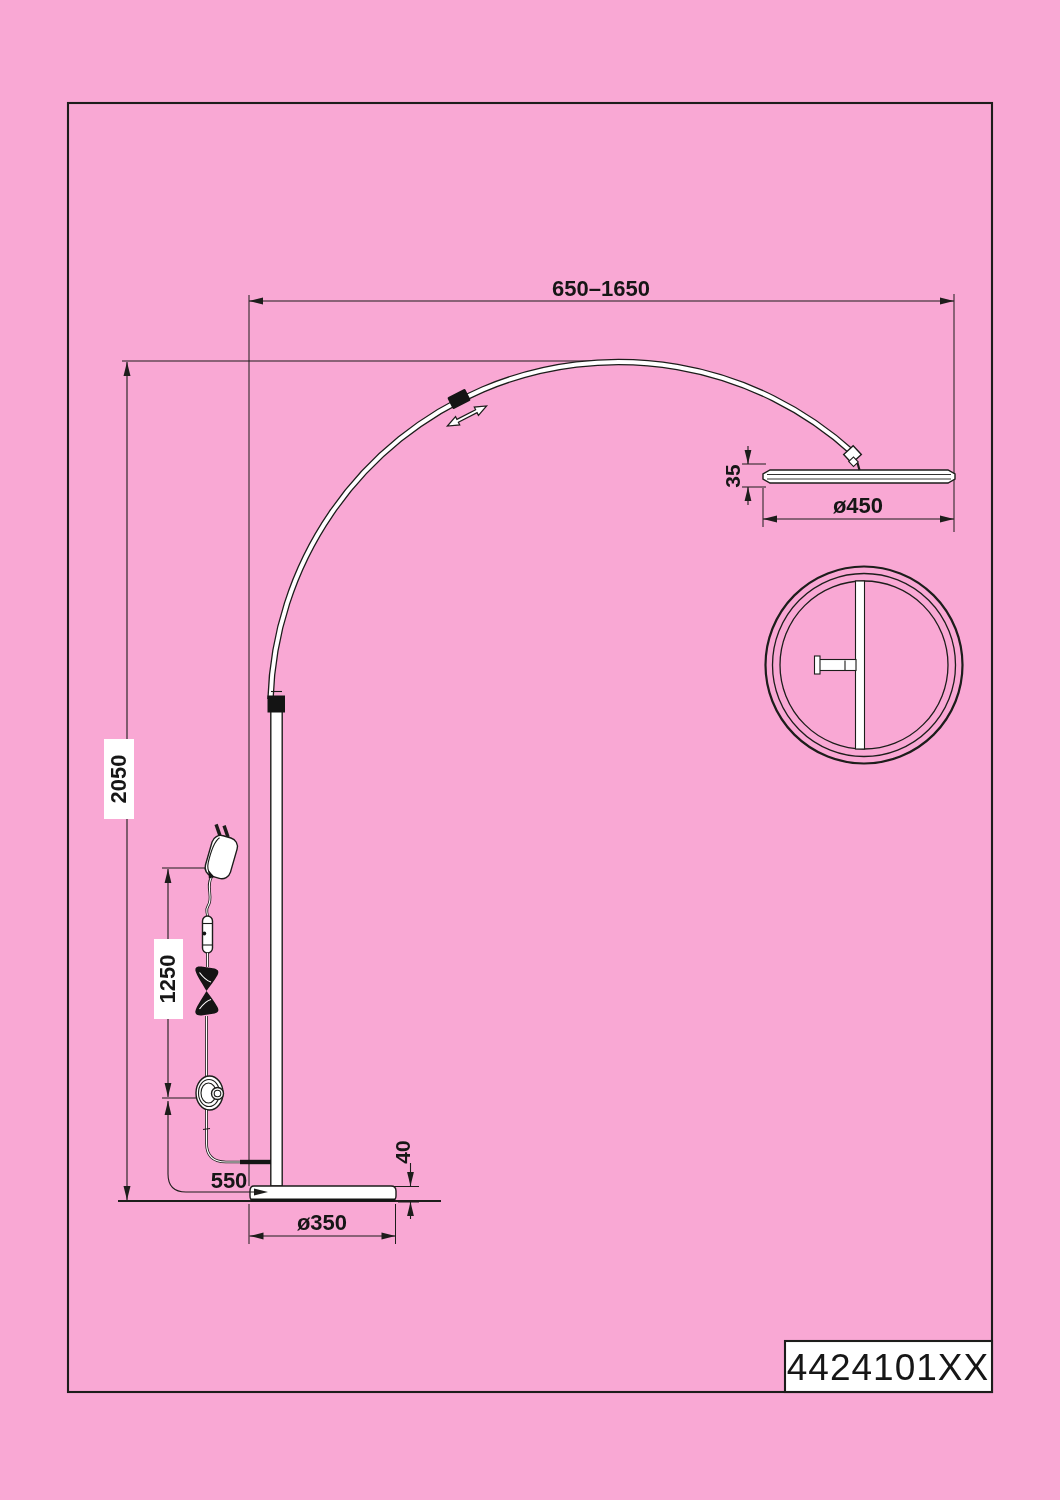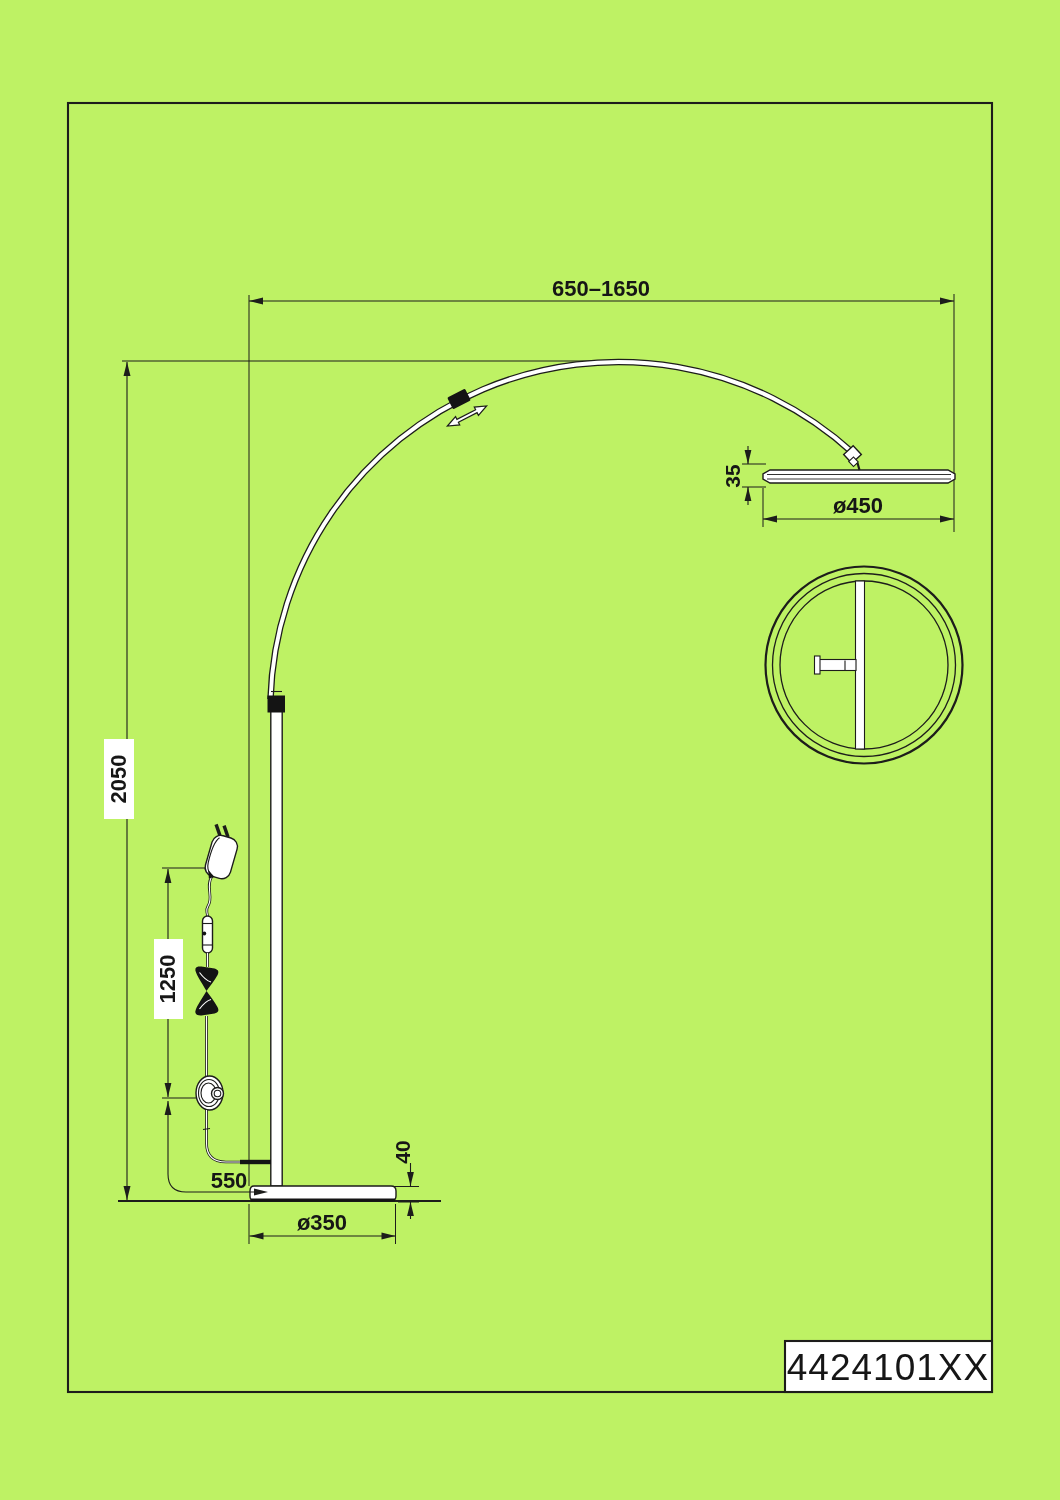--- a/index.html
+++ b/index.html
@@ -1,16 +1,16 @@
 <!DOCTYPE html>
 <html><head>
 <meta charset="utf-8">
 <style>
   html,body{margin:0;padding:0;background:#ffffff;}
-  .page{width:1060px;height:1500px;position:relative;background:#bef264;overflow:hidden;}
+  .page{width:1060px;height:1500px;position:relative;background:#f9a8d4;overflow:hidden;}
   svg{display:block;}
   .ln{stroke:#1d1d1b;fill:none;stroke-width:1.1;}
   .ln-med{stroke:#1d1d1b;fill:none;stroke-width:1.4;}
   .ln-thick{stroke:#1d1d1b;fill:none;stroke-width:2.1;}
   .ext{stroke:#1d1d1b;fill:none;stroke-width:1;}
   .dimline{stroke:#1d1d1b;fill:none;stroke-width:1.1;}
   .arr{fill:#1d1d1b;stroke:none;}
   .wfill{fill:#ffffff;}
   .blk{fill:#141414;stroke:none;}
   .dbl-outer{stroke:#1d1d1b;fill:none;stroke-width:6.5;}

